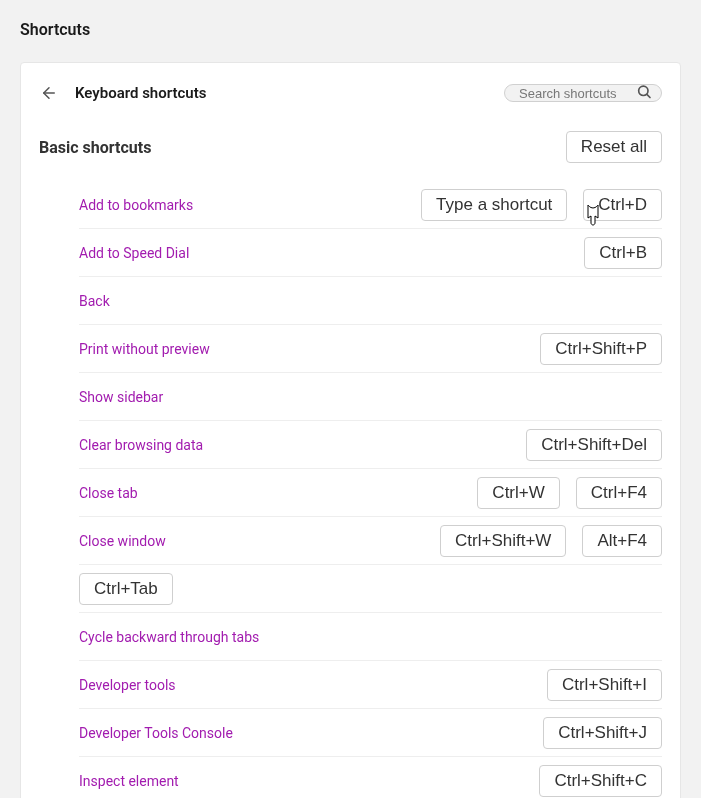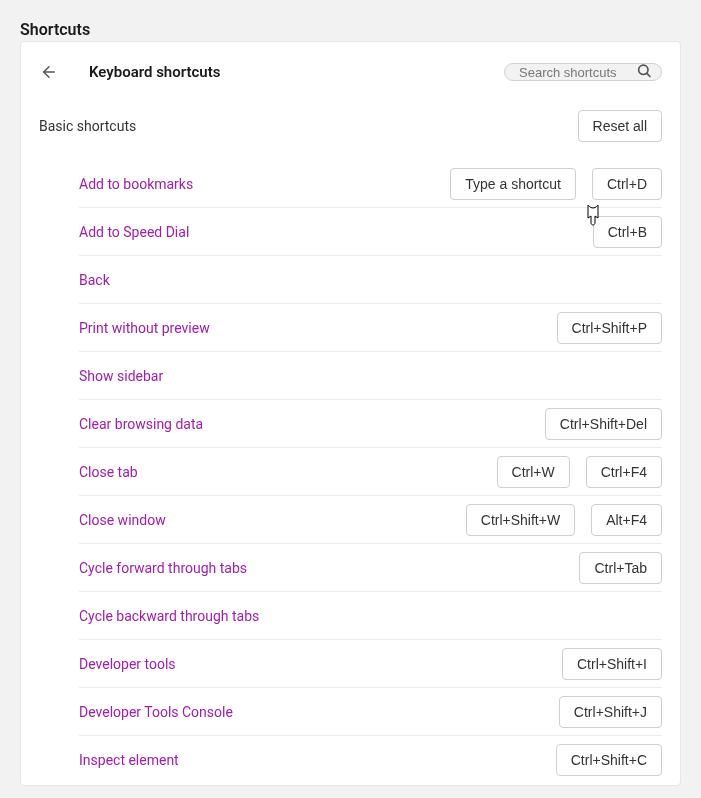--- a/index.html
+++ b/index.html
@@ -11,41 +11,41 @@
       width: 701px;
       height: 798px;
       overflow: hidden;
     }
     .page-wrapper {
       padding: 20px 20px 0 20px;
     }
     h1.page-title {
       font-size: 16px;
       font-weight: 600;
-      margin-bottom: 2px;
+      margin-bottom: 23px;
       color: #1a1a1a;
     }
     .card {
       background: #fff;
       border: 1px solid #e6e6e6;
       border-radius: 4px;
       padding: 20px 18px 0 18px;
       height: 745px;
       overflow: hidden;
     }
     .card-header {
       display: flex;
       align-items: center;
       justify-content: space-between;
       margin-bottom: 28px;
     }
     .card-header-left {
       display: flex;
       align-items: center;
-      gap: 30px;
+      gap: 16px;
     }
     .back-arrow {
       width: 20px;
       height: 20px;
       display: flex;
       align-items: center;
       justify-content: center;
       cursor: pointer;
       color: #555;
     }
@@ -78,31 +78,31 @@
       color: #555;
       pointer-events: none;
     }
     .section-header {
       display: flex;
       align-items: center;
       justify-content: space-between;
       margin-bottom: 18px;
     }
     .section-title {
-      font-size: 14px;
-      font-weight: 400;
+      font-size: 16px;
+      font-weight: 700;
       color: #333;
     }
     .btn {
       height: 32px;
       padding: 0 14px;
       border: 1px solid #cfcfcf;
       border-radius: 4px;
       background: #fff;
-      font-size: 14px;
+      font-size: 17px;
       color: #333;
       cursor: pointer;
       display: inline-flex;
       align-items: center;
       justify-content: center;
       white-space: nowrap;
     }
     .shortcut-list {
       padding-left: 40px;
     }
@@ -205,21 +205,20 @@
           </div>
         </div>
         <div class="shortcut-row">
           <div class="shortcut-label">Close window</div>
           <div class="shortcut-buttons">
             <button class="btn">Ctrl+Shift+W</button>
             <button class="btn">Alt+F4</button>
           </div>
         </div>
         <div class="shortcut-row">
-          <div class="shortcut-label">Cycle forward through tabs</div>
           <div class="shortcut-buttons">
             <button class="btn">Ctrl+Tab</button>
           </div>
         </div>
         <div class="shortcut-row">
           <div class="shortcut-label">Cycle backward through tabs</div>
         </div>
         <div class="shortcut-row">
           <div class="shortcut-label">Developer tools</div>
           <div class="shortcut-buttons">

